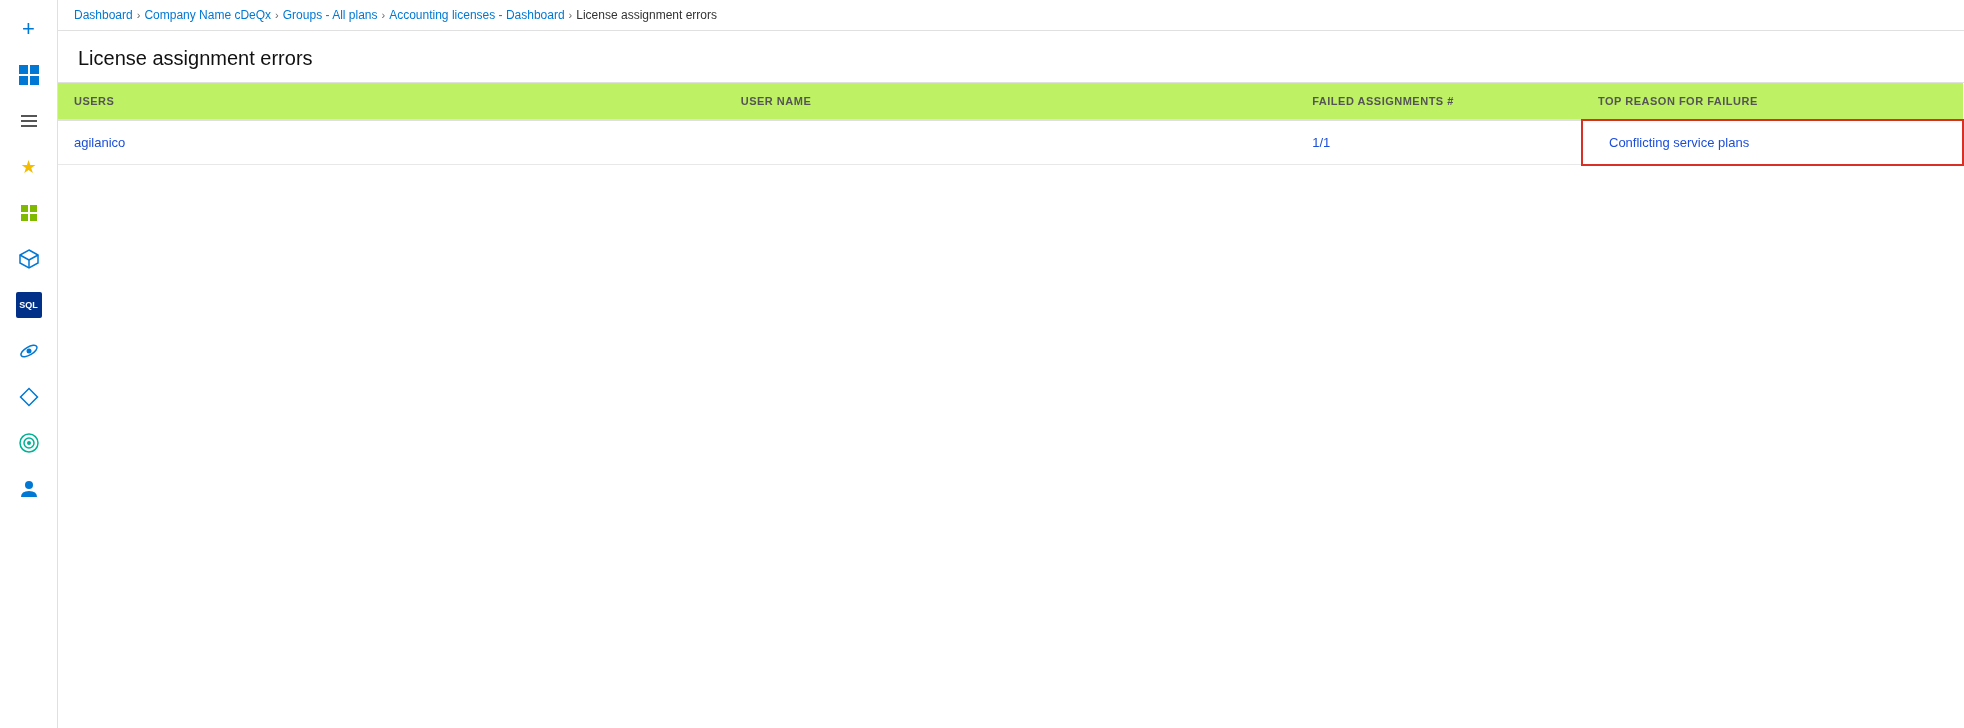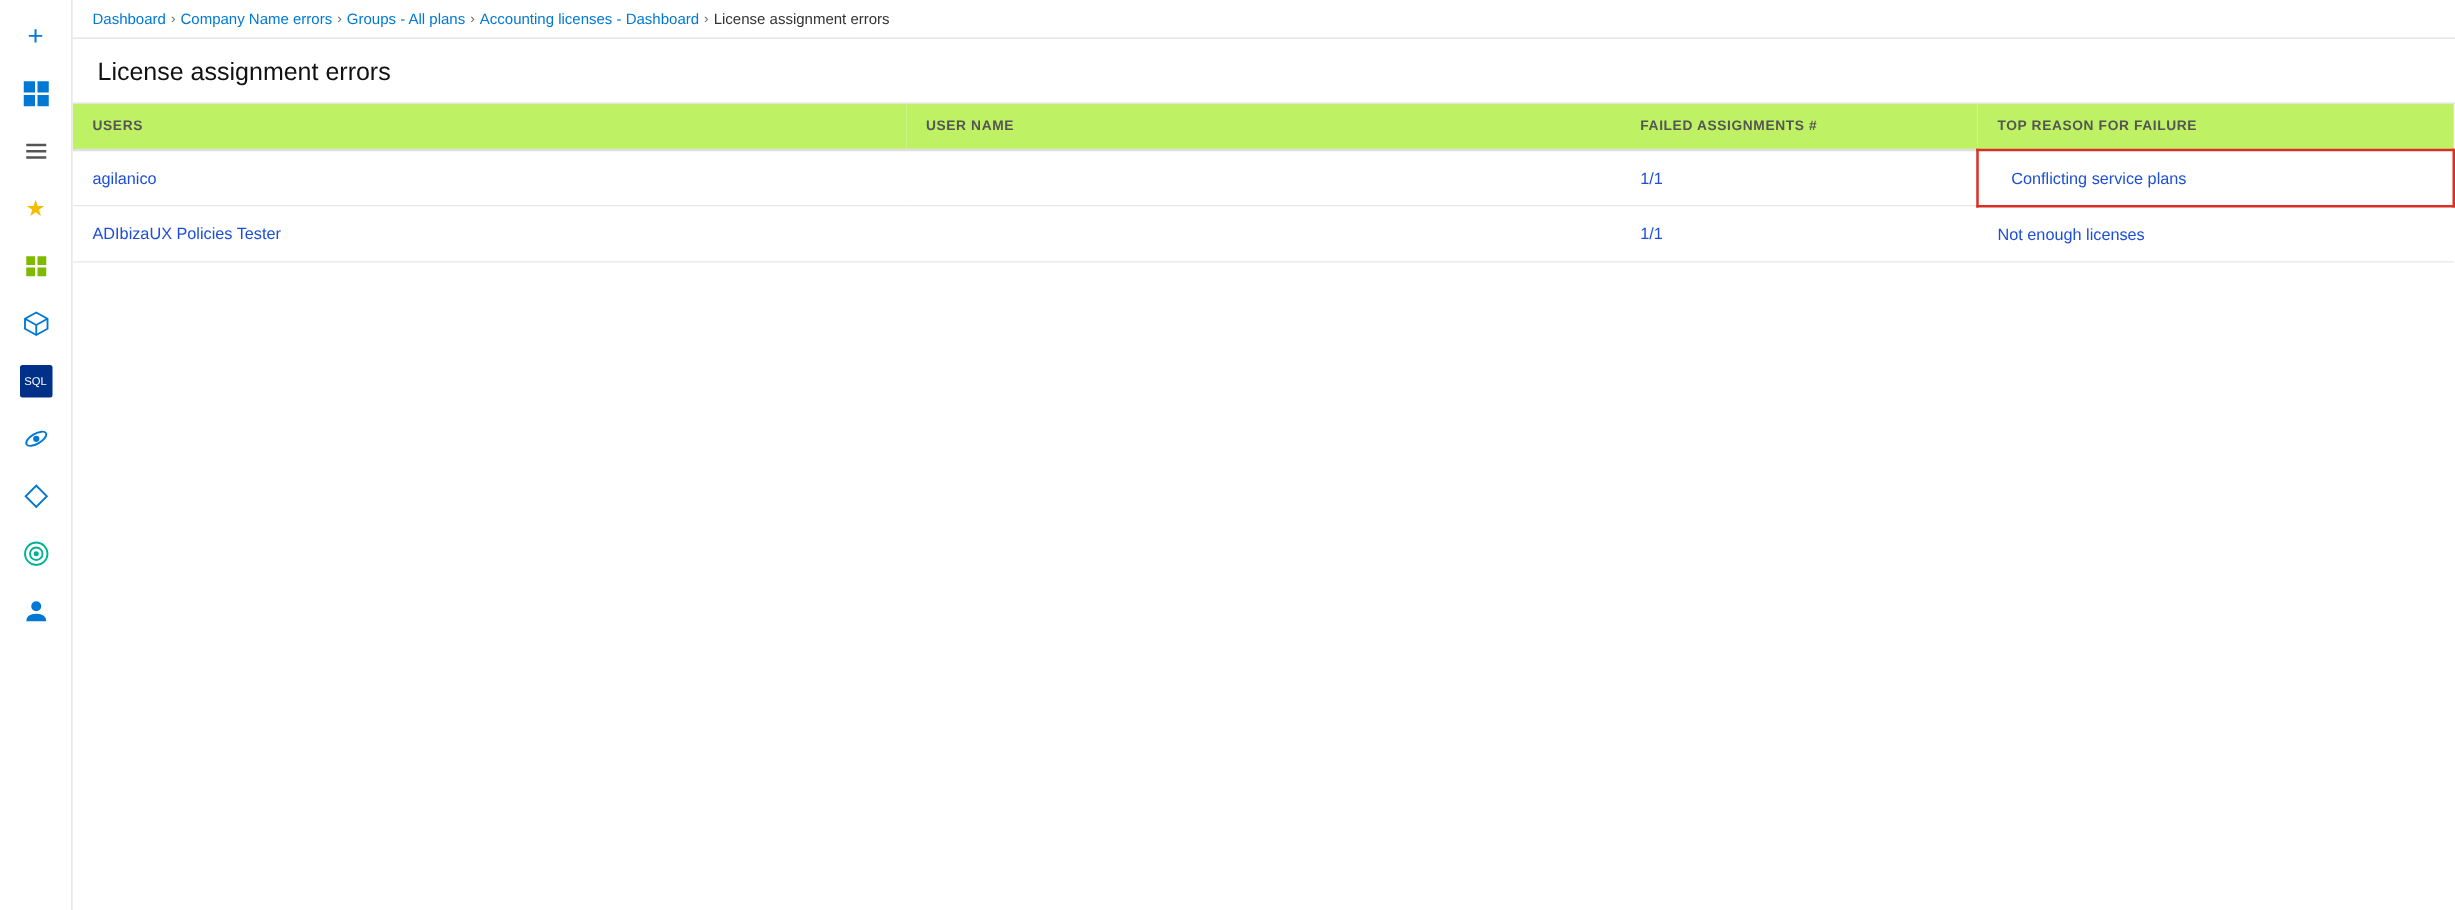--- a/index.html
+++ b/index.html
@@ -144,21 +144,21 @@
       gap: 2px;
     }
     .icon-dashboard span {
       background: #0078d4;
       display: block;
     }
     .icon-sql { 
       background: #003087; 
       color: #fff; 
       font-size: 9px; 
-      font-weight: normal;
+      font-weight: bold;
       width: 26px; 
       height: 26px; 
       display: flex; 
       align-items: center; 
       justify-content: center;
       border-radius: 2px;
     }
   </style>
 </head>
 <body>
@@ -228,21 +228,21 @@
       <path d="M3 19 Q3 13 11 13 Q19 13 19 19" fill="#0078d4"></path>
     </svg>
   </div>
 </div>
 
 <div class="main">
 
   <div class="breadcrumb">
     <a>Dashboard</a>
     <span class="breadcrumb-sep">›</span>
-    <a>Company Name errors</a>
+    <a>Company Name cDeQx</a>
     <span class="breadcrumb-sep">›</span>
     <a>Groups - All plans</a>
     <span class="breadcrumb-sep">›</span>
     <a>Accounting licenses - Dashboard</a>
     <span class="breadcrumb-sep">›</span>
     <span class="breadcrumb-current">License assignment errors</span>
   </div>
 
   <div class="page-header">
     <h1 class="page-title">License assignment errors</h1>
@@ -260,22 +260,16 @@
       </thead>
       <tbody>
 
         <tr>
           <td class="col-users">agilanico</td>
           <td class="col-username"></td>
           <td class="col-failed">1/1</td>
           <td class="col-reason highlighted-cell">Conflicting service plans</td>
         </tr>
 
-        <tr>
-          <td class="col-users">ADIbizaUX Policies Tester</td>
-          <td class="col-username"></td>
-          <td class="col-failed">1/1</td>
-          <td class="col-reason">Not enough licenses</td>
-        </tr>
       </tbody>
     </table>
   </div>
 </div>
 
 </body></html>

